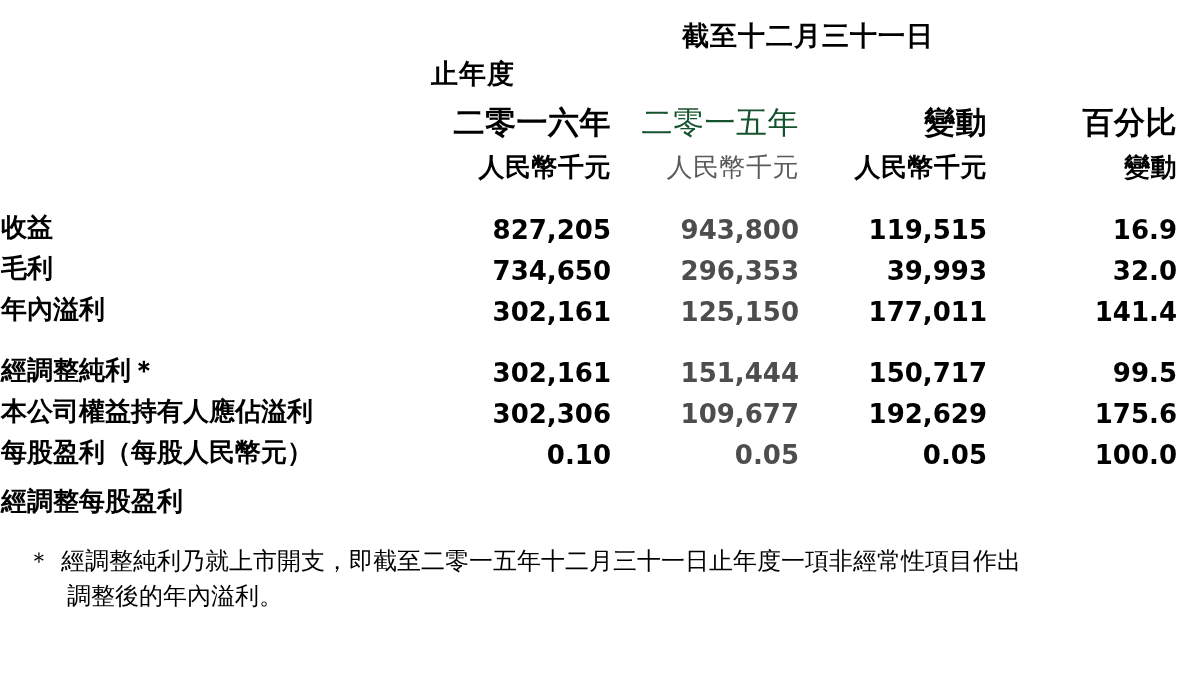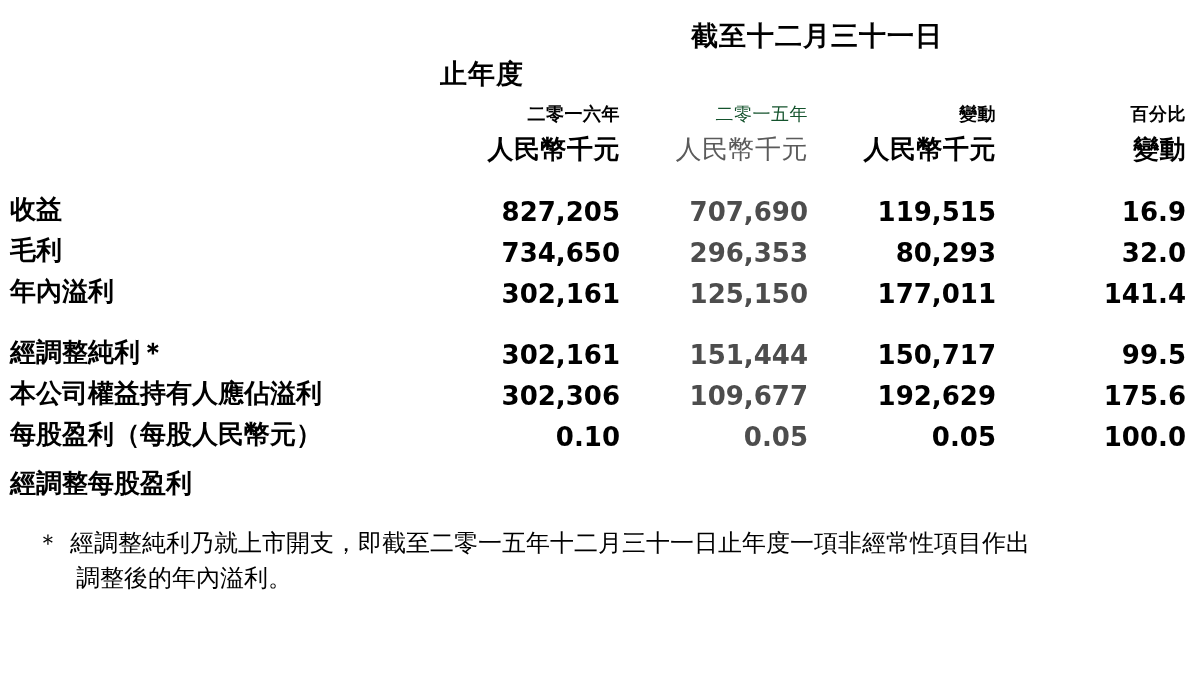--- a/index.html
+++ b/index.html
@@ -12,21 +12,21 @@
     height: 688px;
     font-family: "DejaVu Sans", "Liberation Sans", sans-serif;
     color: #000000;
     overflow: hidden;
   }
   .page {
     position: relative;
     width: 1204px;
     height: 688px;
     box-sizing: border-box;
-    padding: 18px 10px 0 10px;
+    padding: 18px 10px 0 1px;
   }
   table.fin {
     width: 1184px;
     border-collapse: collapse;
     table-layout: fixed;
   }
   table.fin col.c-label { width: 430px; }
   table.fin col.c-num   { width: 188px; }
   table.fin col.c-num3  { width: 188px; }
   table.fin col.c-num4  { width: 190px; }
@@ -46,21 +46,21 @@
     padding-bottom: 2px;
   }
   .hdr-top-line2 {
     text-align: left;
     font-size: 27px;
     font-weight: bold;
     letter-spacing: 1px;
     padding-bottom: 10px;
   }
   .colhdr {
-    font-size: 18px;
+    font-size: 31px;
     font-weight: bold;
     text-align: right;
     padding-bottom: 6px;
     padding-right: 8px;
     letter-spacing: 0.5px;
     white-space: nowrap;
   }
   .colhdr.grey {
     color: #14532d;
     font-weight: normal;
@@ -157,30 +157,30 @@
       <td></td>
       <td class="colhdr2">人民幣千元</td>
       <td class="colhdr2 grey">人民幣千元</td>
       <td class="colhdr2">人民幣千元</td>
       <td class="colhdr2">變動</td>
     </tr>
 
     <tr>
       <td class="rowlabel">收益</td>
       <td class="num b">827,205</td>
-      <td class="num g">707,690</td>
+      <td class="num g">943,800</td>
       <td class="num b">119,515</td>
       <td class="num b">16.9</td>
     </tr>
 
     <tr>
       <td class="rowlabel">毛利</td>
       <td class="num b">734,650</td>
       <td class="num g">296,353</td>
-      <td class="num b">80,293</td>
+      <td class="num b">39,993</td>
       <td class="num b">32.0</td>
     </tr>
 
     <tr>
       <td class="rowlabel">年內溢利</td>
       <td class="num b">302,161</td>
       <td class="num g">125,150</td>
       <td class="num b">177,011</td>
       <td class="num b">141.4</td>
     </tr>

